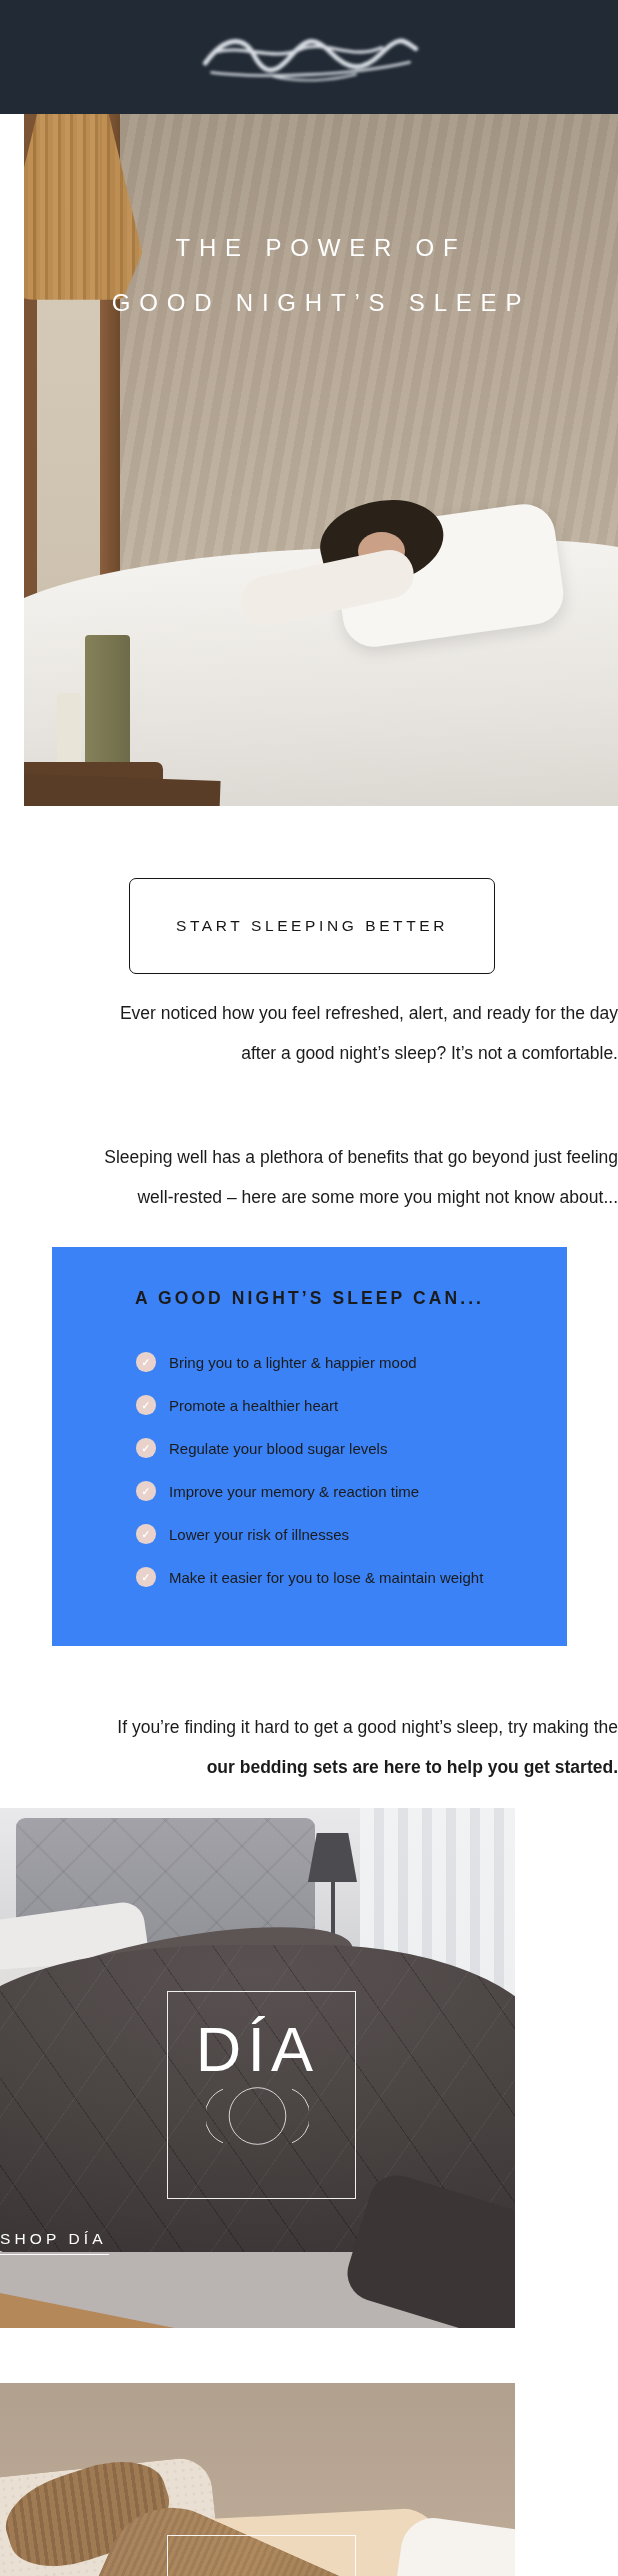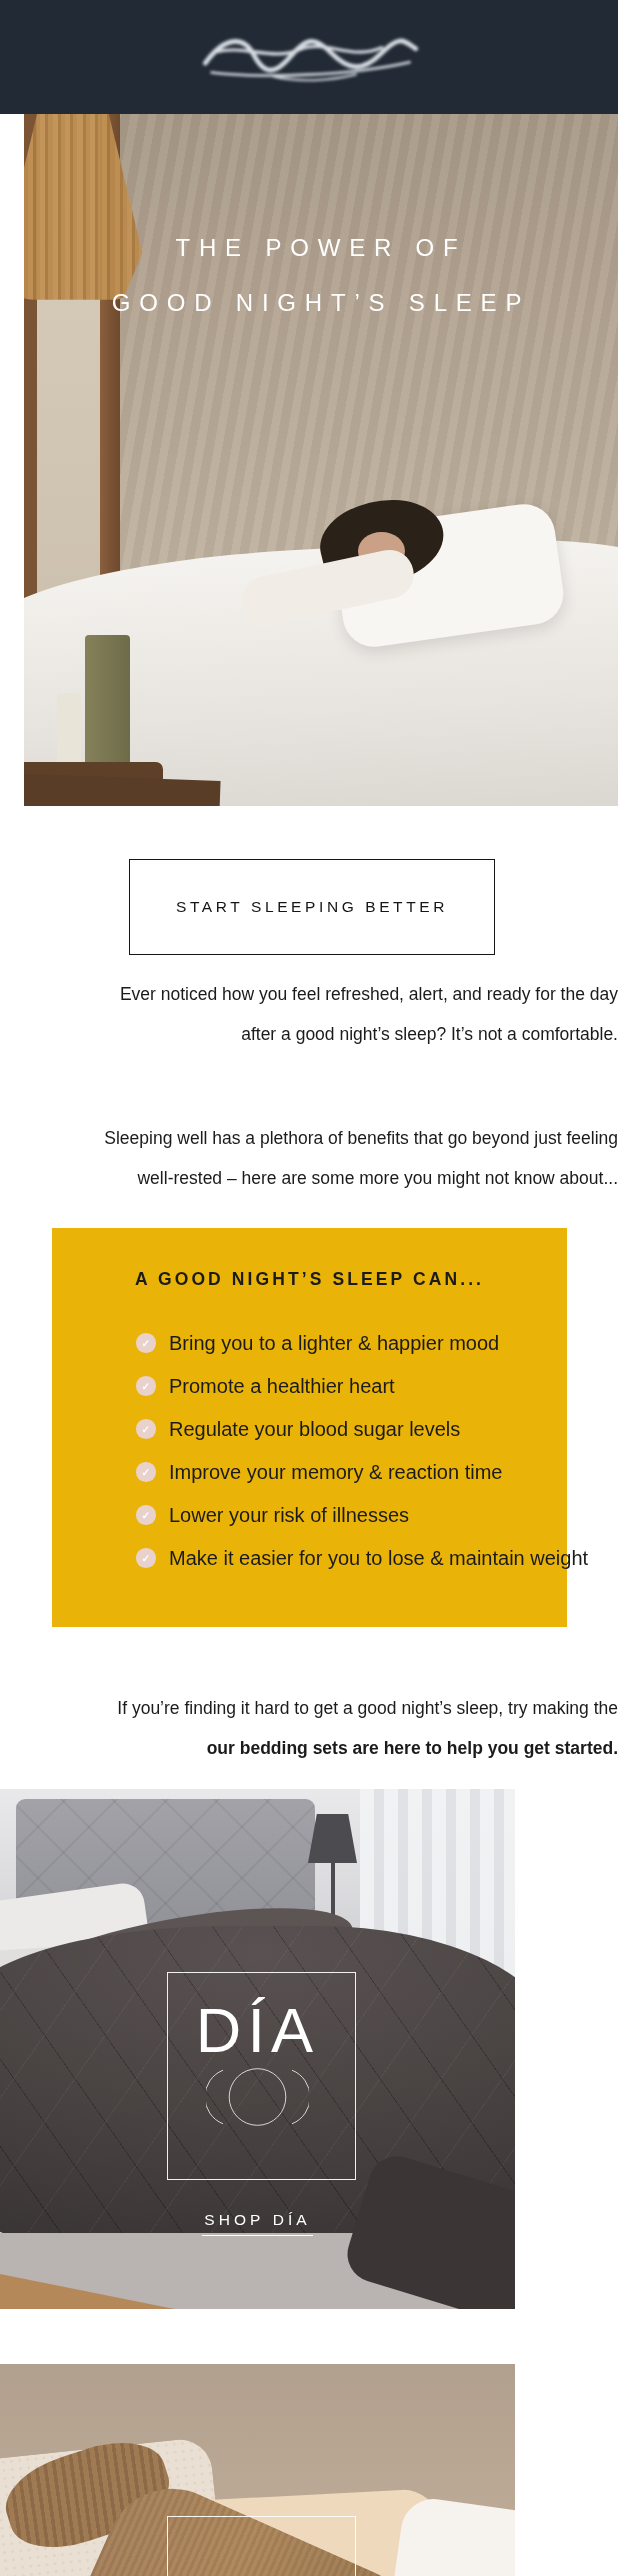--- a/index.html
+++ b/index.html
@@ -47,46 +47,46 @@
   .hero-wood-bl{position:absolute;left:-26px;top:663px;width:222px;height:36px;background:#5a3d26;
     transform:rotate(2deg);}
   .hero-title{position:absolute;left:0;top:106px;width:100%;text-align:center;color:#ffffff;
     font-size:24px;letter-spacing:8.8px;font-weight:400;}
   .hero-title .line{height:55px;line-height:55px;white-space:nowrap;}
 
   
   .cta{box-sizing:border-box;width:366px;height:96px;margin-left:129px;background:#ffffff;
     border:1px solid #151515;display:flex;align-items:center;justify-content:center;cursor:pointer;}
   .cta span{font-size:15.5px;letter-spacing:3.6px;color:#151515;white-space:nowrap;}
-  .cta-top{margin-top:53px;}
+  .cta-top{margin-top:72px;border-radius:7px;}
 
   
   .para{width:618px;text-align:right;font-size:17.5px;color:#1b1b1b;}
   .para .line{height:40px;line-height:40px;white-space:nowrap;}
   .para-1{margin-top:18.5px;}
   .para-2{margin-top:64px;}
   .para-close{margin-top:61px;}
   .bold{font-weight:bold;}
 
   
   .benefits{box-sizing:border-box;width:515px;margin:30px 0 0 52px;height:399px;
-    background:#eab308;padding-top:39px;}
+    background:#3b82f6;padding-top:39px;}
   .benefits-heading{height:24px;line-height:24px;text-align:center;font-size:17.5px;font-weight:bold;
     letter-spacing:3.1px;color:#1b1b1b;white-space:nowrap;}
   .benefit-list{margin-top:31px;}
   .benefit-item{height:43px;display:flex;align-items:center;padding-left:84px;}
   .benefit-check{width:19.6px;height:19.6px;border-radius:50%;background:#e9d2cb;flex:0 0 19.6px;
     display:flex;align-items:center;justify-content:center;color:#ffffff;font-size:10.3px;font-weight:bold;}
-  .benefit-text{margin-left:13.4px;font-size:20px;color:#1b1b1b;white-space:nowrap;}
+  .benefit-text{margin-left:13.4px;font-size:15px;color:#1b1b1b;white-space:nowrap;}
 
   
   .product{position:relative;width:515px;overflow:hidden;}
   .product-frame{position:absolute;border:1px solid rgba(255,255,255,.92);}
   .product-name{position:absolute;left:0;width:100%;text-align:center;color:#ffffff;white-space:nowrap;}
-  .shop-link{position:absolute;left:0;width:100%;text-align:center;cursor:pointer;}
+  .shop-link{position:absolute;left:0;width:100%;text-align:left;cursor:pointer;}
   .shop-inner{display:inline-block;}
   .shop-inner span{font-size:15.5px;letter-spacing:4.1px;color:#ffffff;white-space:nowrap;}
   .shop-underline{height:1px;background:#ffffff;margin-top:6.2px;width:104%;margin-left:-2%;}
 
   
   .p-dia{height:520px;margin-top:21.6px;background:linear-gradient(180deg,#e9e9eb 0%,#dcdcdf 18%,#cfd0d3 32%);}
   .dia-curtain{position:absolute;right:0;top:0;width:155px;height:222px;opacity:.9;
     background:repeating-linear-gradient(90deg,#f2f3f5 0 14.4px,#dfe1e4 14.4px 24px);}
   .dia-headboard{position:absolute;left:15.5px;top:10.3px;width:299px;height:160px;border-radius:9.3px;
     background:

